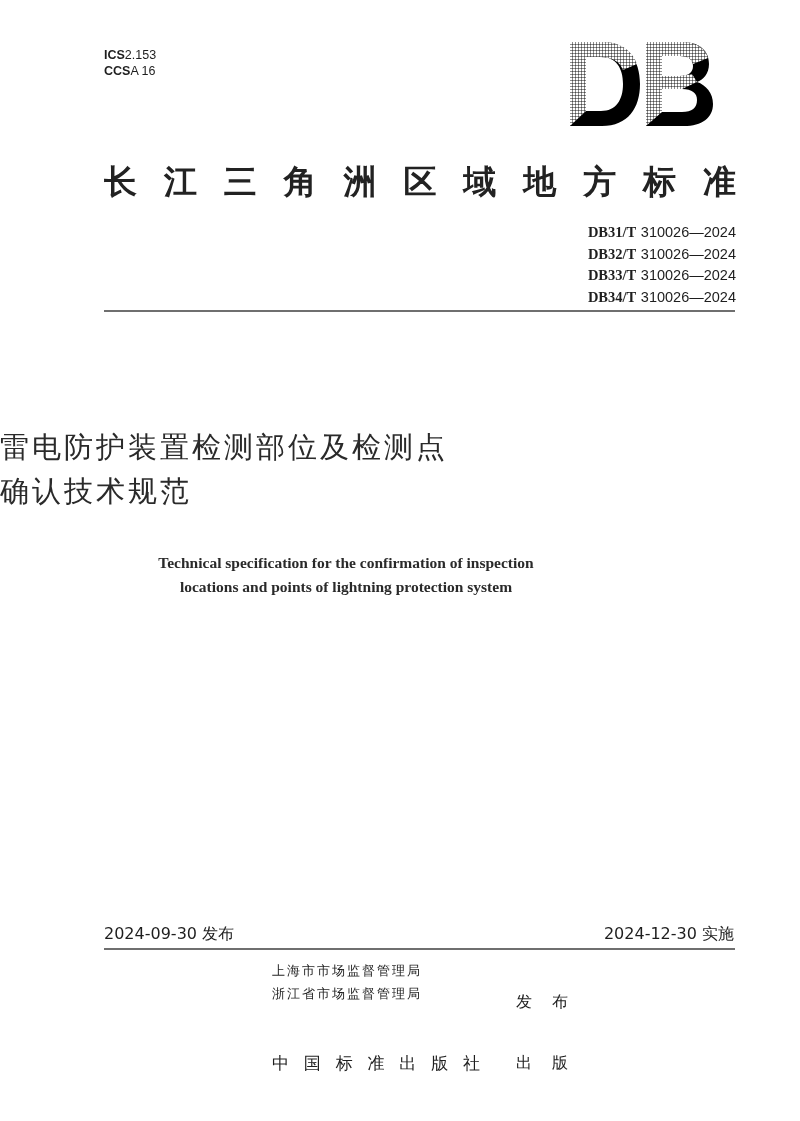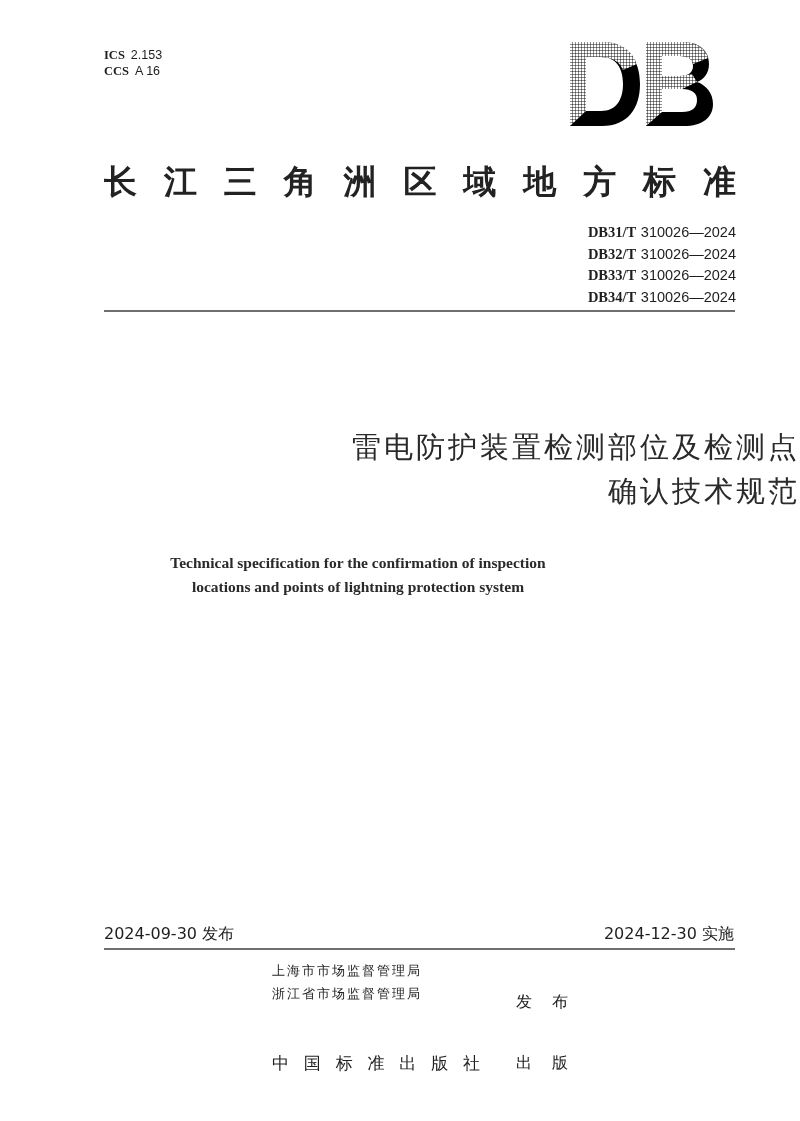--- a/index.html
+++ b/index.html
@@ -1,31 +1,31 @@
 <!DOCTYPE html>
 <html><head>
 <meta charset="utf-8">
 <style>
   html, body { margin:0; padding:0; background:#ffffff; }
   body { width:800px; height:1121px; position:relative; overflow:hidden; color:#1e1e1e;
          font-family: "DejaVu Sans", "Liberation Sans", sans-serif; }
   .abs { position:absolute; }
   .codes { left:104px; top:47px; font-size:12.5px; line-height:16px; }
-  .codes .k { font-family:Liberation Serif, serif; font-weight:bold; margin-right:6px; }
+  .codes .k { font-family:Liberation Sans, sans-serif; font-weight:bold; }
   .codes .v { font-family:"Liberation Sans", sans-serif; }
   .db-logo { left:566px; top:38px; width:150px; height:92px; }
   .main-title { left:104px; top:160px; width:632px; font-size:33px; letter-spacing:0; display:flex;
                 justify-content:space-between; font-weight:bold; color:#222; }
   .std-list { right:64px; top:222px; text-align:right; font-size:14.5px; line-height:21.5px; }
   .std-list .pre { font-family:"Liberation Serif", serif; font-weight:bold; }
   .std-list .num { font-family:"Liberation Sans", sans-serif;text-align:right; }
   .rule { left:104px; width:631px; height:2px; background:#6f6f6f; }
-  .cn-title { left:0; width:800px; top:425px; text-align:right; font-size:29px; line-height:44px;
+  .cn-title { left:0; width:800px; top:425px; text-align:left; font-size:29px; line-height:44px;
               letter-spacing:3px; color:#2a2a2a; }
-  .en-title { left:12px; width:692px; top:551px; text-align:center; font-size:15.5px; line-height:24px;
+  .en-title { left:0; width:692px; top:551px; text-align:center; font-size:15.5px; line-height:24px;
               font-family:"Liberation Serif", serif; font-weight:bold; color:#2a2a2a; }
   .date-l { left:104px; top:924px; font-size:16px; }
   .date-r { right:66px; top:924px; font-size:16px; }
   .issuers { left:272px; top:959px; font-size:13px; line-height:23px; letter-spacing:2px; }
   .publisher { left:272px; top:1052px; width:208px; font-size:17px; display:flex; justify-content:space-between; }
   .issue-lbl { left:516px; top:992px; font-size:16px; width:52px; display:flex; justify-content:space-between; }
   .pub-lbl { left:516px; top:1053px; font-size:16px; width:52px; display:flex; justify-content:space-between; }
 </style>
 </head>
 <body>

